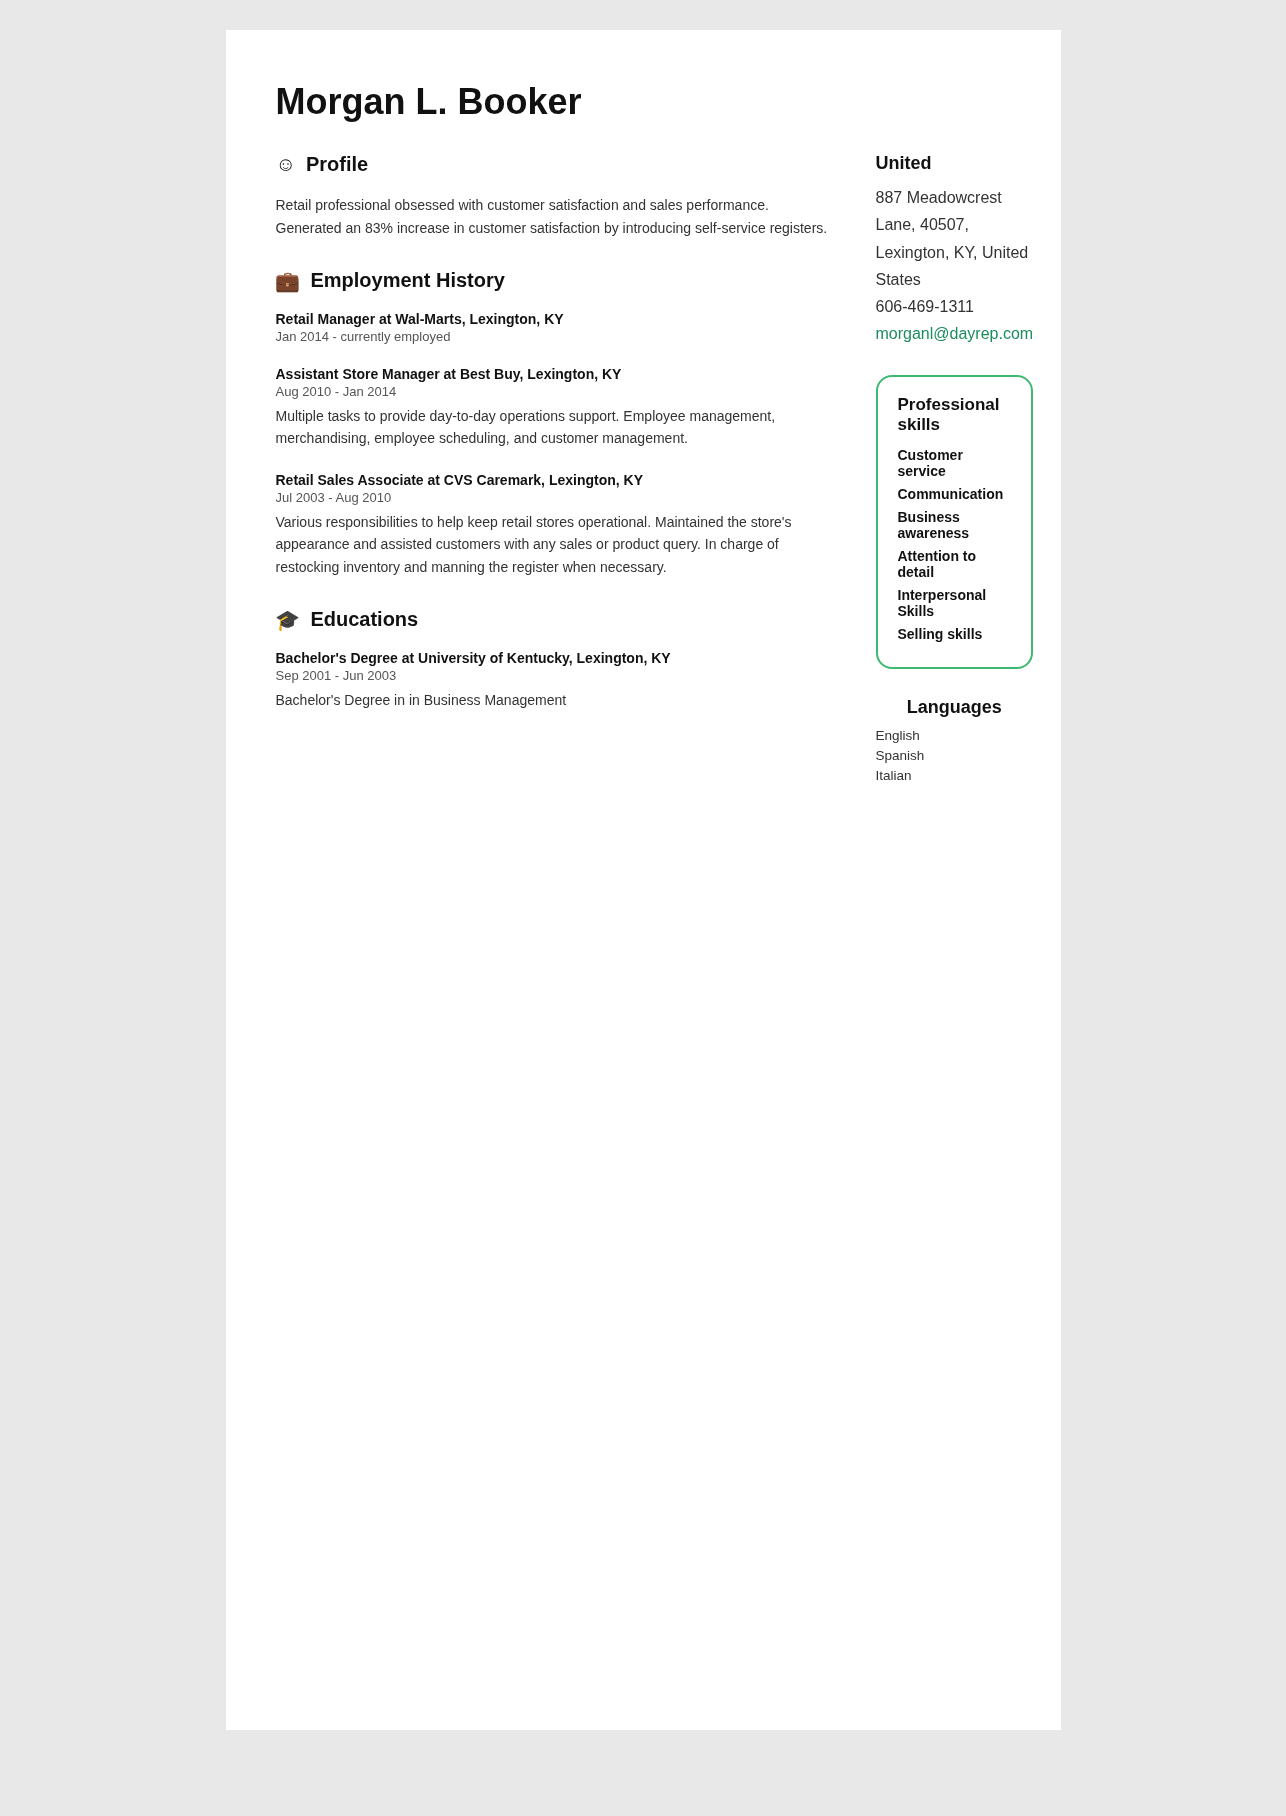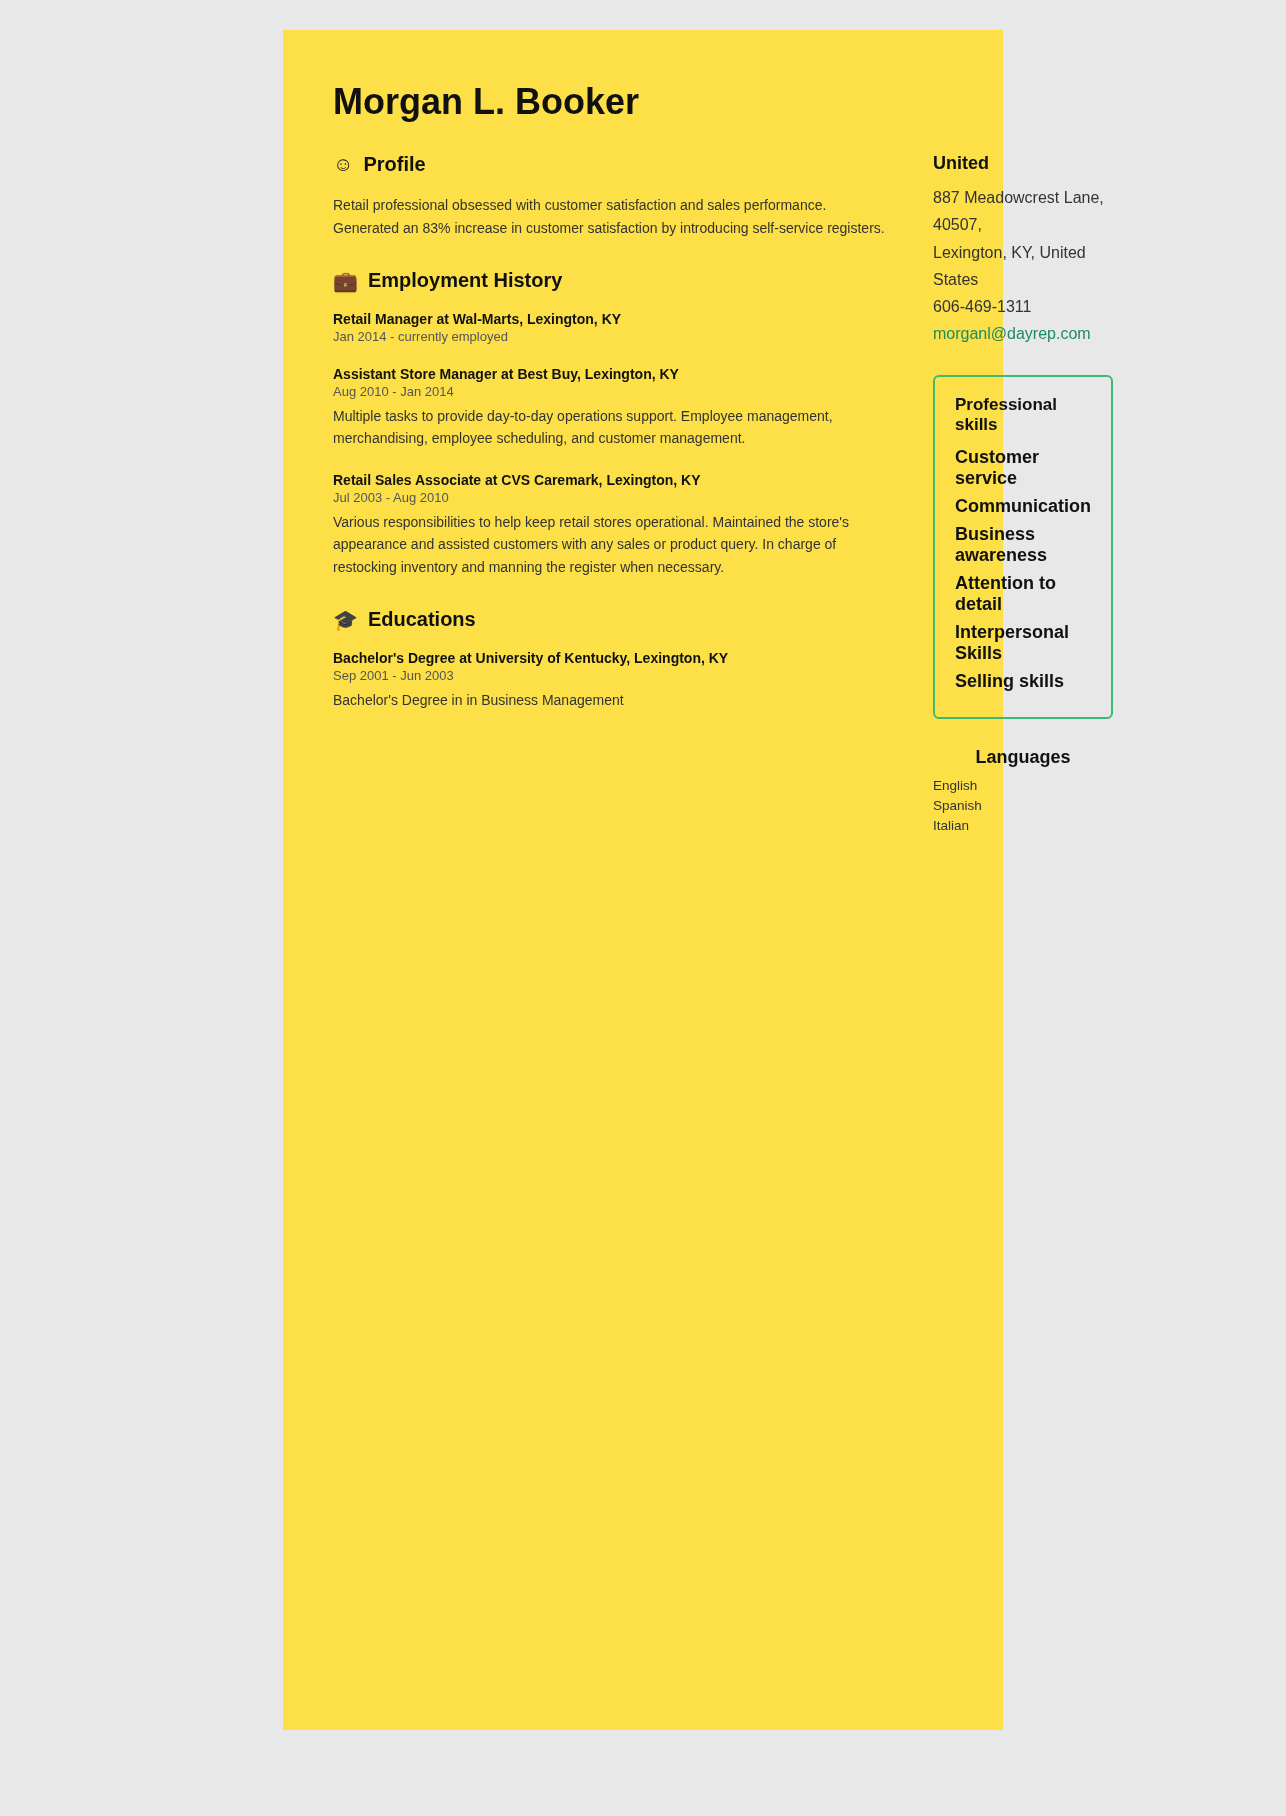--- a/index.html
+++ b/index.html
@@ -6,22 +6,22 @@
     body {
       background: #e8e8e8;
       font-family: Arial, sans-serif;
       display: flex;
       justify-content: center;
       align-items: flex-start;
       min-height: 100vh;
       padding: 30px 20px;
     }
     .resume-page {
-      background: #fde047;
-      width: 720px;
+      background: #ffffff;
+      width: 835px;
       min-height: 1700px;
       padding: 50px 50px 80px 50px;
       display: flex;
       flex-direction: column;
     }
     .resume-header {
       margin-bottom: 30px;
     }
     .resume-name {
       font-size: 36px;
@@ -105,32 +105,32 @@
       color: #333;
       line-height: 1.7;
     }
     .details-link {
       color: #1a8c5e;
       text-decoration: none;
     }
     
     .skills-box {
       border: 2.5px solid #3cba6f;
-      border-radius: 6px;
+      border-radius: 16px;
       padding: 18px 20px;
       margin-bottom: 28px;
     }
     .skills-heading {
       font-size: 17px;
       font-weight: 800;
       color: #111;
       margin-bottom: 12px;
     }
     .skill-item {
-      font-size: 18px;
+      font-size: 14px;
       font-weight: 700;
       color: #111;
       margin-bottom: 7px;
     }
     
     .languages-section .details-heading {
       font-size: 18px;
       font-weight: 800;
       color: #111;
       margin-bottom: 10px;

